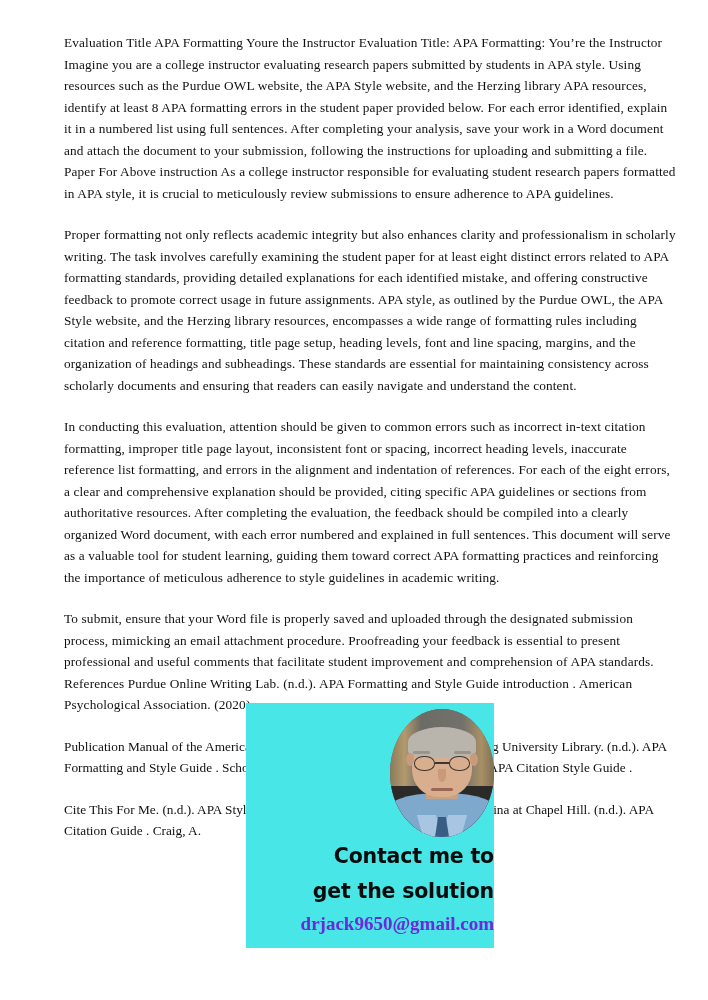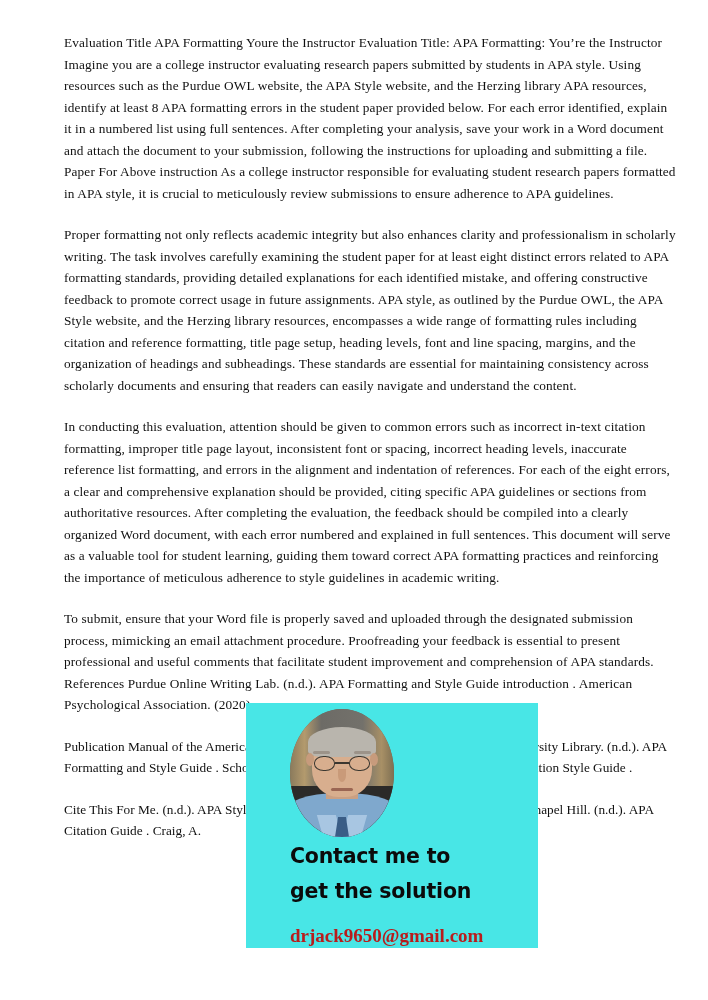--- a/index.html
+++ b/index.html
@@ -55,24 +55,23 @@
   
   .watermark {
     position: absolute;
     left: 230px;
     top: 703px;
     width: 248px;
     height: 245px;
     background: #48E6E6;
     display: flex;
     flex-direction: column;
-    align-items: flex-start;
+    align-items: flex-end;
     overflow: hidden;
     z-index: 50;
-    padding-left: 44px;
   }
 
   .wm-photo {
     margin-top: 6px;
     width: 104px;
     height: 128px;
     border-radius: 50% / 50%;
     overflow: hidden;
     position: relative;
     background: #6b6255;
@@ -234,23 +233,23 @@
     letter-spacing: -0.2px;
     margin-top: 9px;
   }
   .wm-line.first { margin-top: 6px; }
 
   .wm-email {
     font-family: "Liberation Serif", "DejaVu Serif", serif;
     font-weight: bold;
     font-size: 19px;
     line-height: 24px;
-    color: #b91c1c;
+    color: #6d28d9;
     text-align: center;
-    margin-top: 20px;
+    margin-top: 8px;
   }
 </style>
 </head>
 <body>
 
 <div class="page">
 
   <div class="doc-body">
 
     <p class="para">Evaluation Title APA Formatting Youre the Instructor Evaluation Title: APA Formatting: You’re the Instructor Imagine you are a college instructor evaluating research papers submitted by students in APA style. Using resources such as the Purdue OWL website, the APA Style website, and the Herzing library APA resources, identify at least 8 APA formatting errors in the student paper provided below. For each error identified, explain it in a numbered list using full sentences. After completing your analysis, save your work in a Word document and attach the document to your submission, following the instructions for uploading and submitting a file. Paper For Above instruction As a college instructor responsible for evaluating student research papers formatted in APA style, it is crucial to meticulously review submissions to ensure adherence to APA guidelines.</p>

